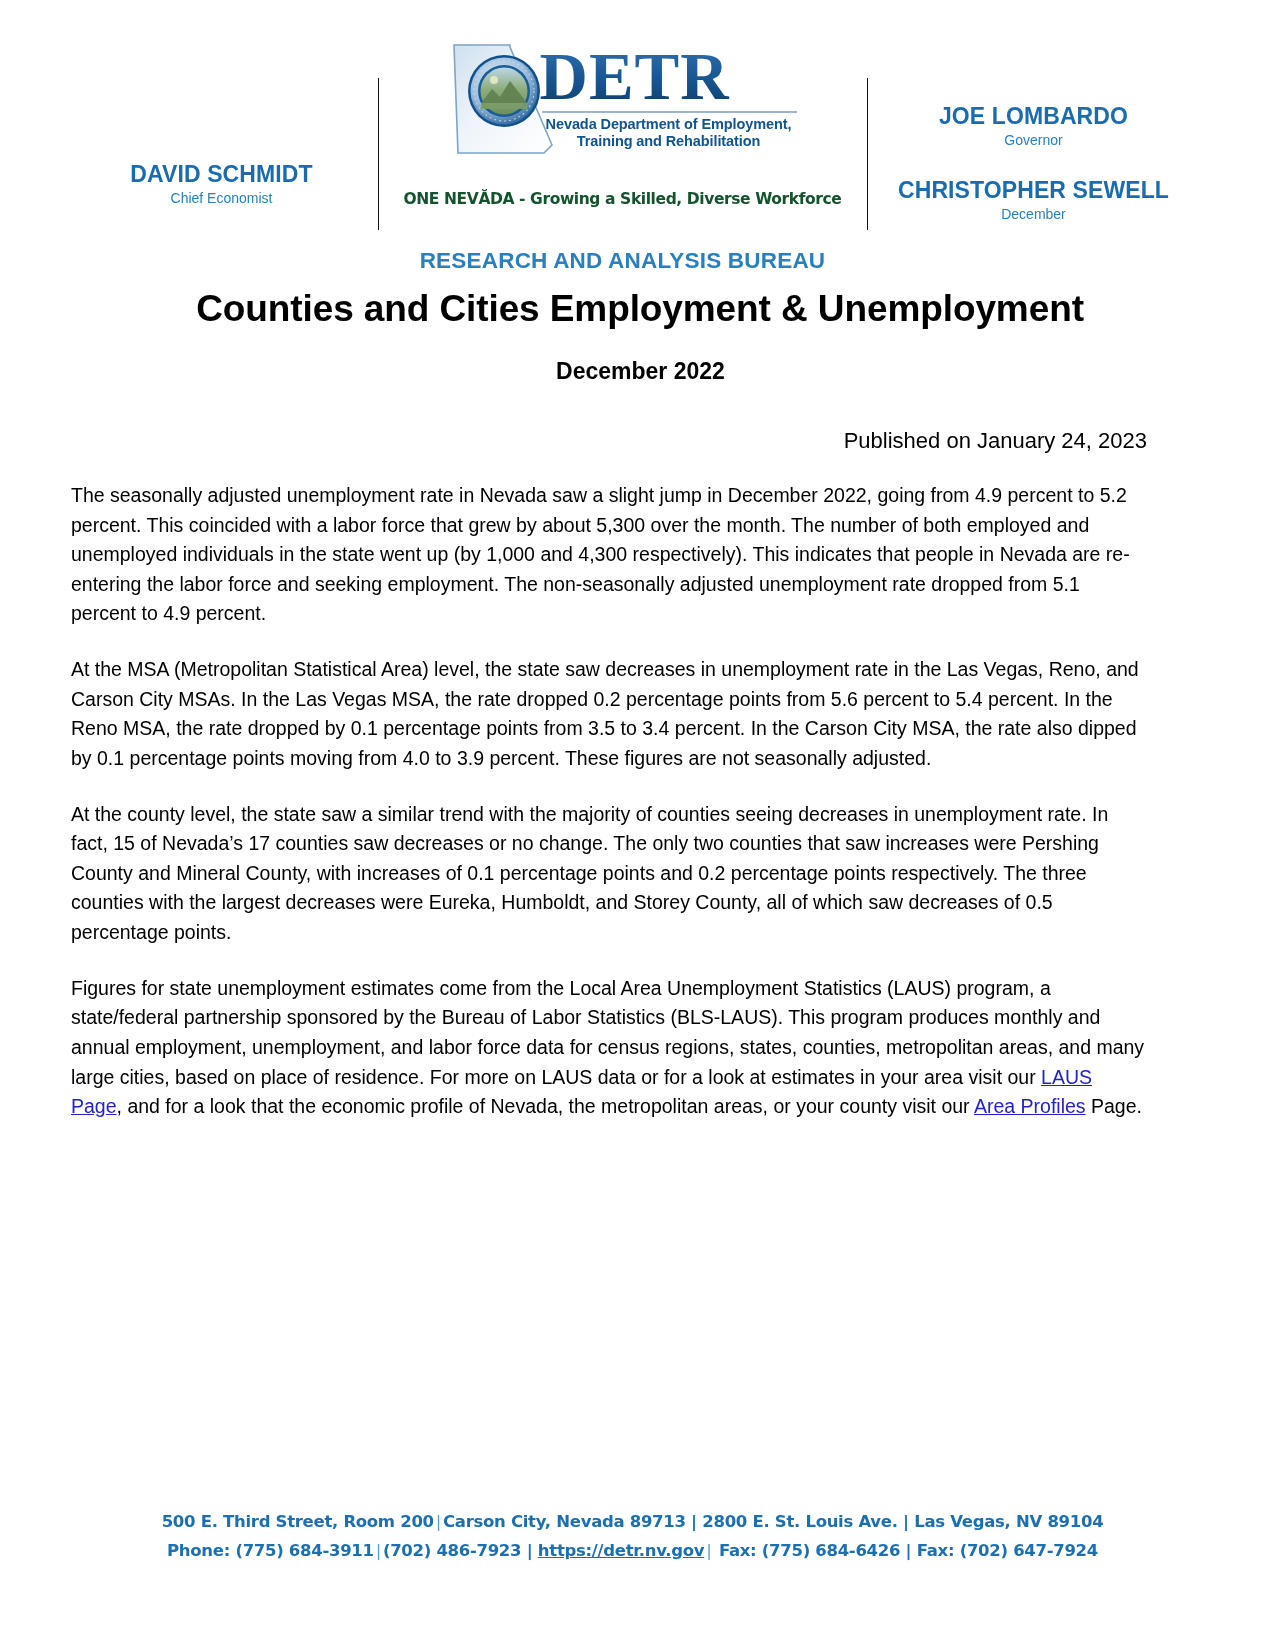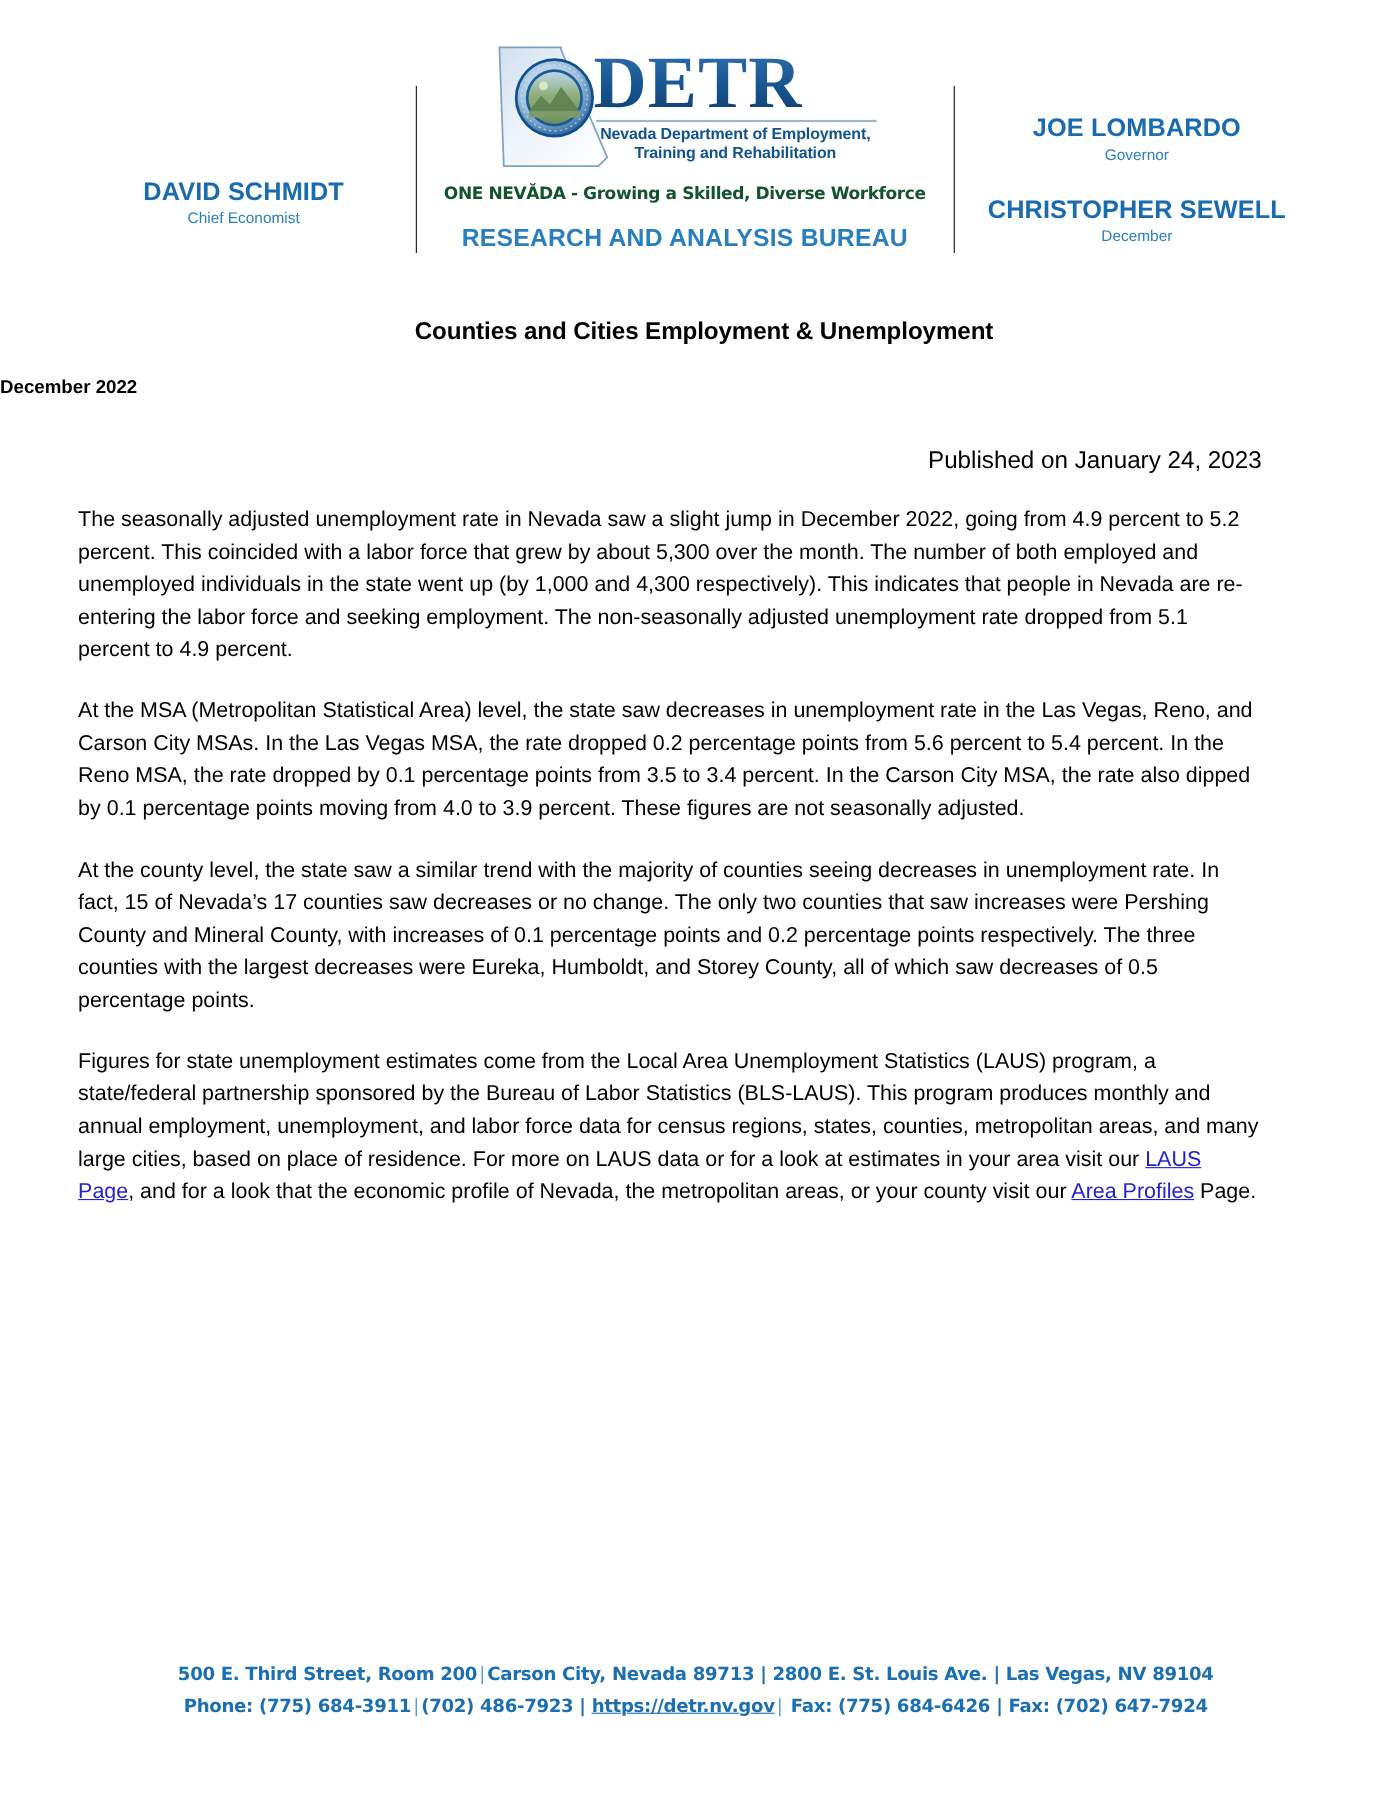--- a/index.html
+++ b/index.html
@@ -43,21 +43,22 @@
     text-align: center;
     padding-right: 16px;
     padding-top: 60px;
   }
   .lh-mid {
     width: 460px;
     text-align: center;
     border-left: 1.3px solid #111;
     border-right: 1.3px solid #111;
     padding: 0 14px;
-    justify-content: flex-end;
+    justify-content: center;
+    gap: 21px;
   }
   .lh-right {
     width: 300px;
     text-align: center;
     padding-left: 16px;
     padding-top: 18px;
   }
 
   .name-bold {
     font-size: 23px;
@@ -137,32 +138,32 @@
     font-size: 22.5px;
     font-weight: bold;
     color: #2a7fbe;
     letter-spacing: .2px;
     margin-top: 19px;
   }
 
   
   .doc-title {
     text-align: center;
-    font-size: 22px;
+    font-size: 37px;
     font-weight: bold;
     color: #000;
     margin: 58px 0 0 0;
     letter-spacing: -0.1px;
     padding-left: 15px;
   }
   .doc-subtitle {
-    text-align: left;
-    font-size: 17px;
-    font-weight: bold;
-    margin: 28px 0 0 0;
+    text-align: center;
+    font-size: 23px;
+    font-weight: bold;
+    margin: 28px 0 0 16px;
   }
 
   
   .body-wrap {
     padding: 0 118px 0 71px;
     margin-top: 40px;
   }
   .meta-line {
     font-size: 22px;
     line-height: 1.45;

